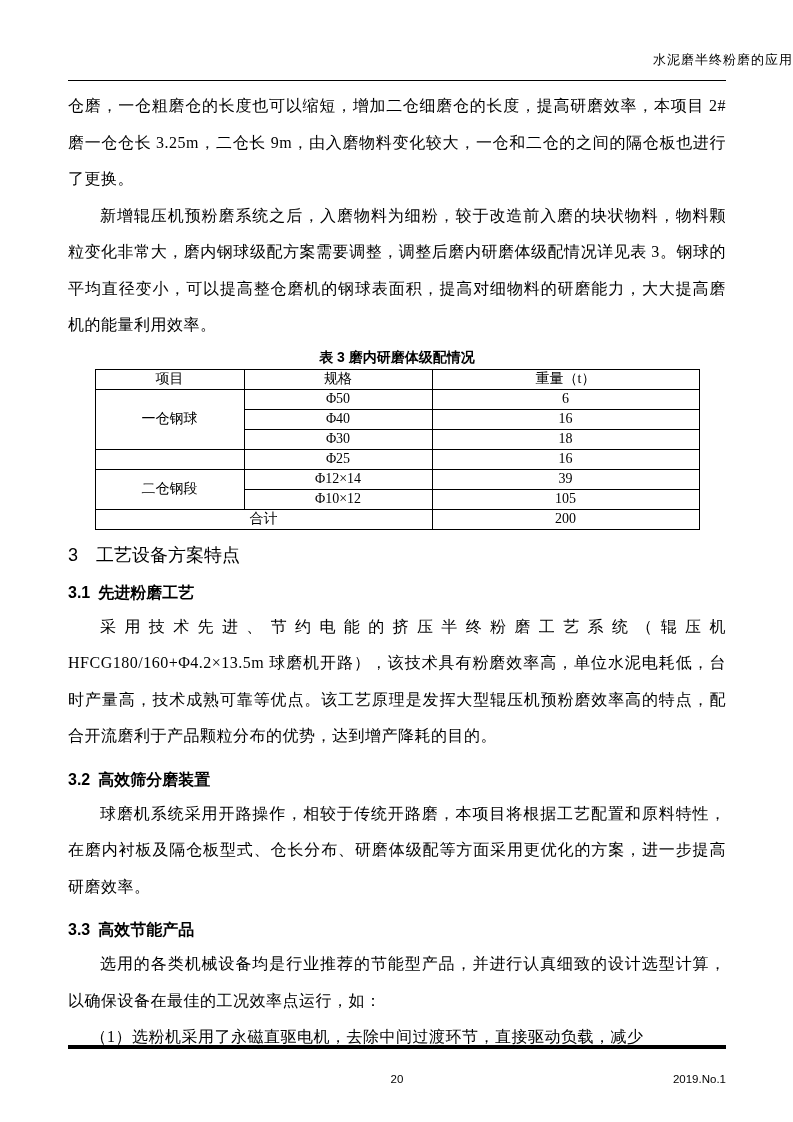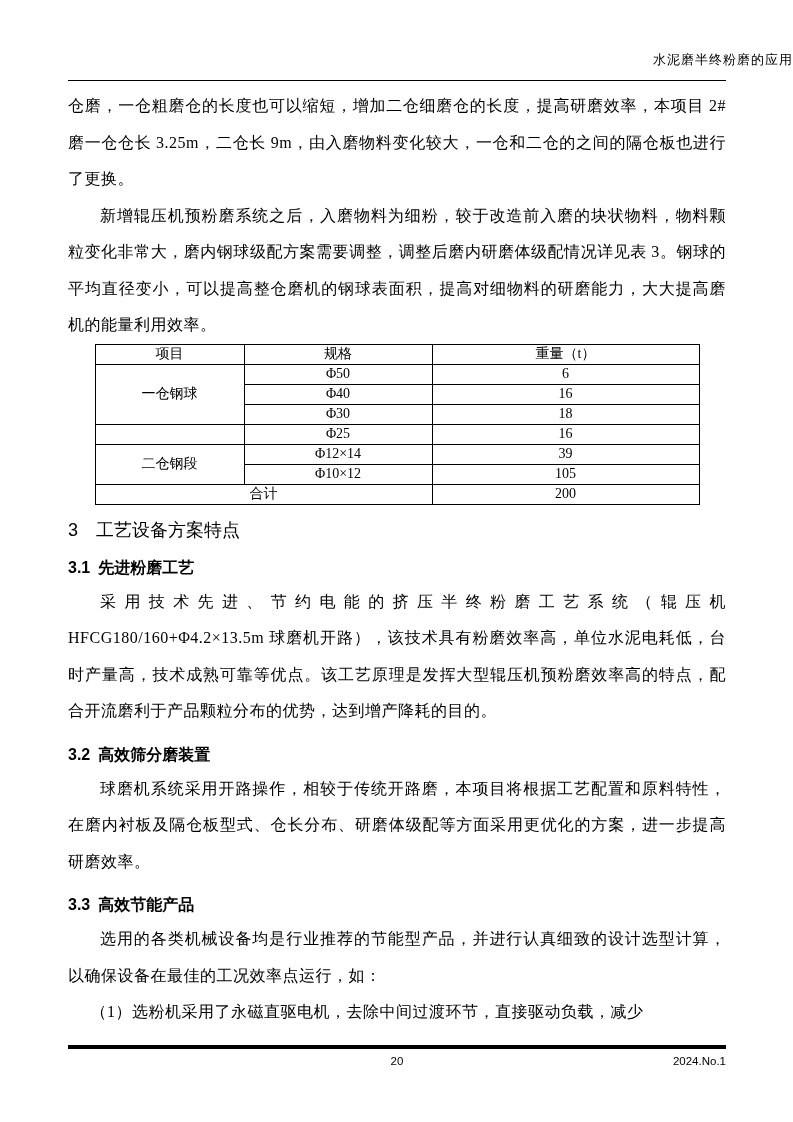--- a/index.html
+++ b/index.html
@@ -84,41 +84,42 @@
   h3.subsec .sec-num{margin-right:8px;}
   
   .footer{
     position:absolute;
     left:68px;right:67px;
     top:1045px;
   }
   .footer-rule{height:3.5px;background:#000;}
   .footer-row{
     position:relative;
-    margin-top:5px;
+    margin-top:23px;
     font-size:11.5px;
     line-height:15px;
     font-family:"Liberation Sans","DejaVu Sans",sans-serif;
   }
   .footer-page{text-align:center;}
   .footer-issue{position:absolute;right:0;top:0;}
 </style>
 </head>
 <body>
 
 <div class="page">
 
   <div class="running-head">水泥磨半终粉磨的应用</div>
   <div class="head-rule"></div>
 
   <div class="content">
 
     <p class="body first">仓磨，一仓粗磨仓的长度也可以缩短，增加二仓细磨仓的长度，提高研磨效率，本项目 2#磨一仓仓长 3.25m，二仓长 9m，由入磨物料变化较大，一仓和二仓的之间的隔仓板也进行了更换。</p>
     <p class="body indent">新增辊压机预粉磨系统之后，入磨物料为细粉，较于改造前入磨的块状物料，物料颗粒变化非常大，磨内钢球级配方案需要调整，调整后磨内研磨体级配情况详见表 3。钢球的平均直径变小，可以提高整仓磨机的钢球表面积，提高对细物料的研磨能力，大大提高磨机的能量利用效率。</p>
 
+    <div class="tbl-caption">表 3 磨内研磨体级配情况</div>
 
     <table class="grading">
       <colgroup>
           <col class="c1">
           <col class="c2">
           <col class="c3">
         </colgroup>
       <tbody>
         <tr>
           <th>项目</th>
@@ -170,17 +171,17 @@
     <h3 class="subsec"><span class="sec-num">3.3</span><span>高效节能产品</span></h3>
     <p class="body indent">选用的各类机械设备均是行业推荐的节能型产品，并进行认真细致的设计选型计算，以确保设备在最佳的工况效率点运行，如：</p>
     <p class="body" style="text-indent:1.4em;">（1）选粉机采用了永磁直驱电机，去除中间过渡环节，直接驱动负载，减少</p>
 
   </div>
 
   <div class="footer">
     <div class="footer-rule"></div>
     <div class="footer-row">
       <div class="footer-page">20</div>
-      <div class="footer-issue">2024.No.1</div>
+      <div class="footer-issue">2019.No.1</div>
     </div>
   </div>
 
 </div>
 
 </body></html>

